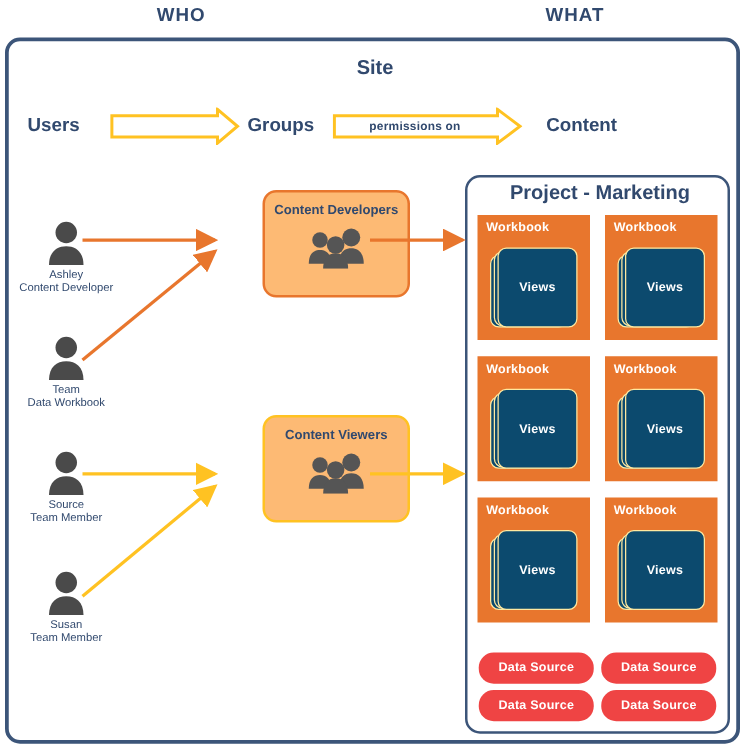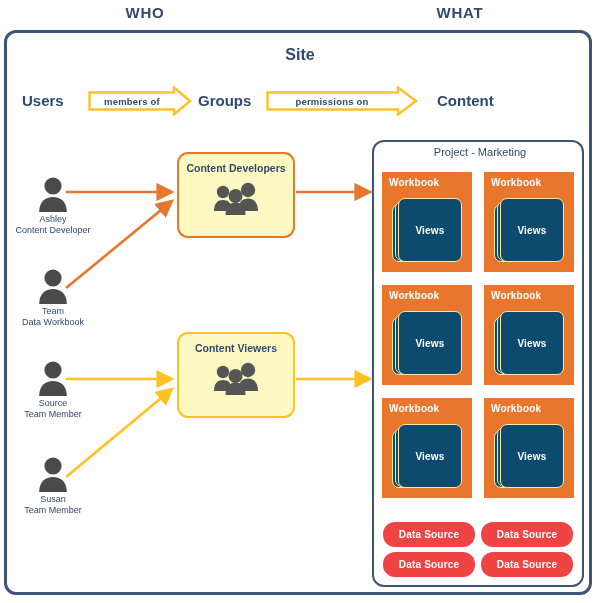--- a/index.html
+++ b/index.html
@@ -99,24 +99,25 @@
   #person-ashley { left: 5px;  top: 176px; }
   #person-adam   { left: 5px;  top: 268px; }
   #person-henry  { left: 5px;  top: 360px; }
   #person-susan  { left: 5px;  top: 456px; }
 
   
   .group-box {
     width: 118px; height: 86px;
     border-radius: 11px;
     box-sizing: border-box;
-    background: #fef9c3;
+    background: #fdba74;
     display: flex;
     flex-direction: column;
     align-items: center;
+    margin-left: 33px;
   }
   .group-box .g-title {
     font-size: 10.5px;
     font-weight: bold;
     color: #31496E;
     margin-top: 8px;
     white-space: nowrap;
   }
   .group-box .g-icon { margin-top: 7px; }
   #group-dev   { left: 177px; top: 152px; border: 2.5px solid #E8762D; }
@@ -127,22 +128,22 @@
     left: 372px; top: 140px;
     width: 212px; height: 447px;
     border: 2.5px solid #3C5579;
     border-radius: 12px;
     box-sizing: border-box;
     background: #ffffff;
   }
   #project-title {
     left: 372px; top: 146px; width: 216px;
     text-align: center;
-    font-size: 11px;
-    font-weight: normal;
+    font-size: 16px;
+    font-weight: bold;
     color: #31496E;
   }
 
   .workbook {
     width: 90px; height: 100px;
     background: #E8762D;
     border-radius: 0;
     box-sizing: border-box;
   }
   .workbook .wb-title {
@@ -212,21 +213,20 @@
   <div class="abs" id="site-title">Site</div>
 
   <div class="abs lane-label" id="lbl-users">Users</div>
   <div class="abs lane-label" id="lbl-groups">Groups</div>
   <div class="abs lane-label" id="lbl-content">Content</div>
 
   <div class="abs block-arrow" id="arrow-members">
     <svg width="104" height="30" viewBox="0 0 104 30">
       <path d="M1.5,6.5 L86,6.5 L86,1.5 L102,15 L86,28.5 L86,23.5 L1.5,23.5 Z" fill="#ffffff" stroke="#FFC222" stroke-width="2.4" stroke-linejoin="miter"></path>
     </svg>
-    <div class="ba-text">members of</div>
   </div>
 
   <div class="abs block-arrow" id="arrow-perms">
     <svg width="152" height="30" viewBox="0 0 152 30">
       <path d="M1.5,6.5 L132,6.5 L132,1.5 L150,15 L132,28.5 L132,23.5 L1.5,23.5 Z" fill="#ffffff" stroke="#FFC222" stroke-width="2.4" stroke-linejoin="miter"></path>
     </svg>
     <div class="ba-text">permissions on</div>
   </div>
 
   <div class="abs person" id="person-ashley">

